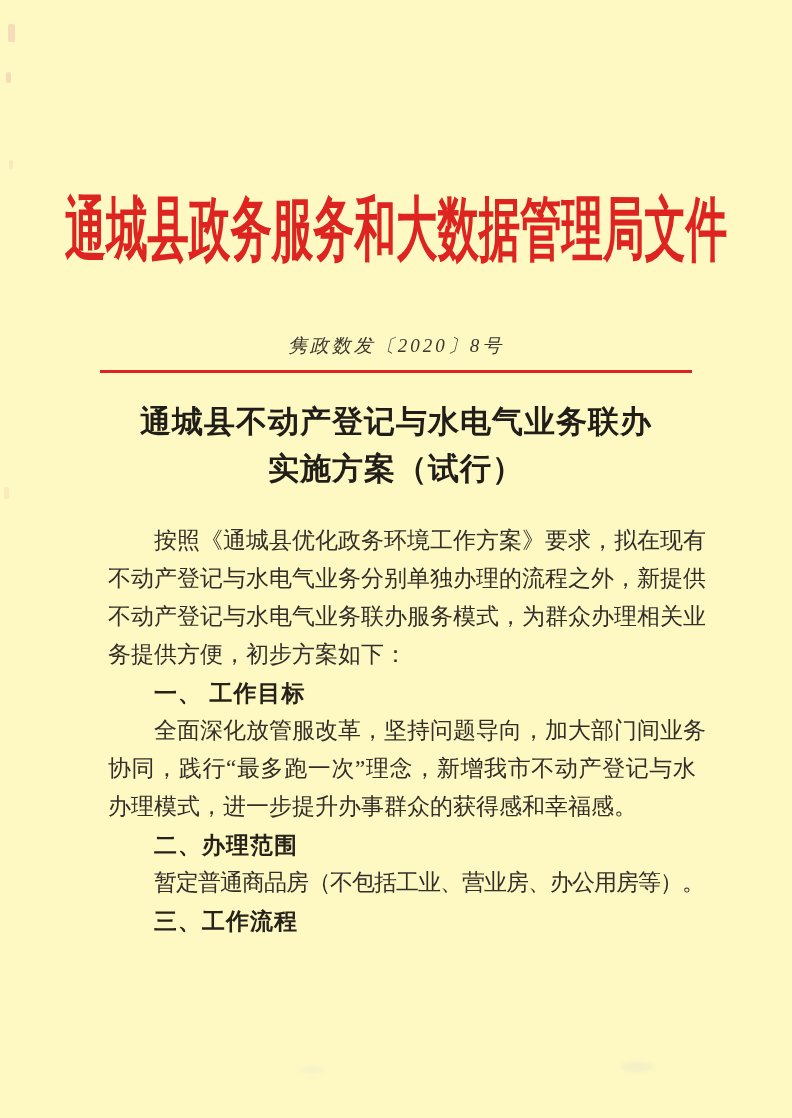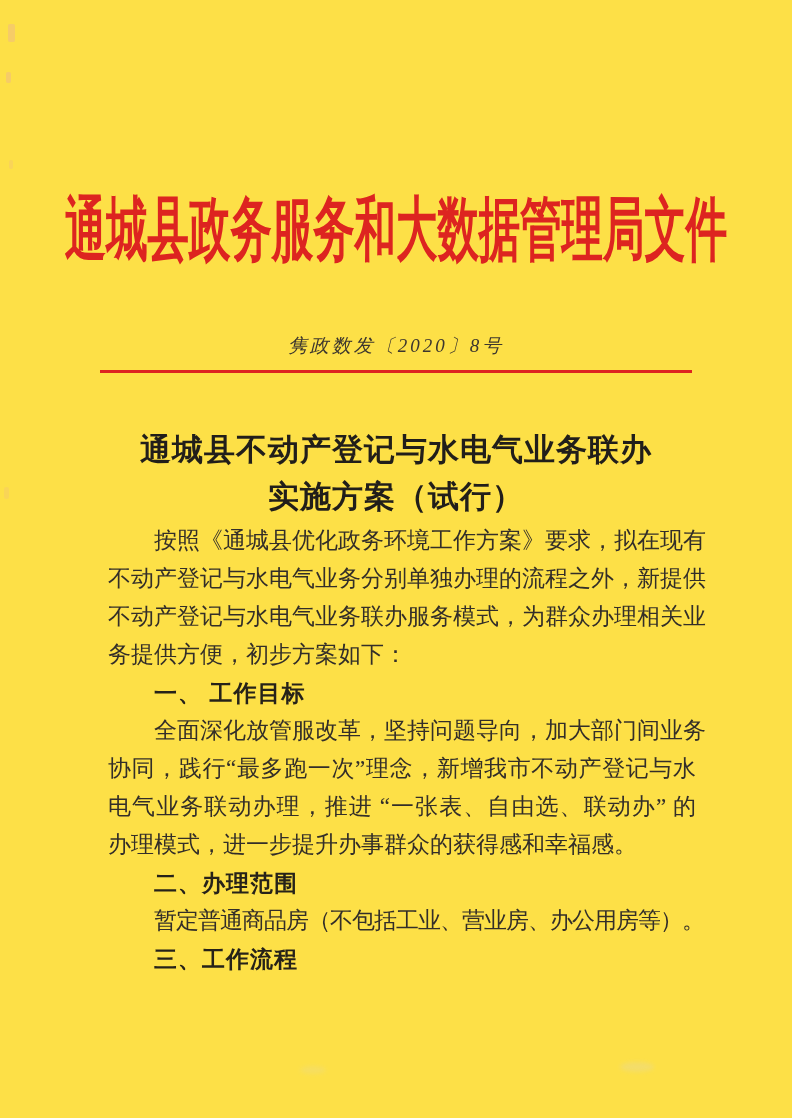--- a/index.html
+++ b/index.html
@@ -1,21 +1,21 @@
 <!DOCTYPE html>
 <html><head>
 <meta charset="utf-8">
 <style>
   html, body { margin: 0; padding: 0; background: #ffffff; }
   .page {
     position: relative;
     width: 792px;
     height: 1118px;
     margin: 0 auto;
-    background: #fde047;
+    background: #fef9c3;
     overflow: hidden;
     font-family: "Liberation Serif", serif;
   }
 
   
   .banner {
     position: absolute;
     top: 183px;
     left: 0;
     width: 792px;
@@ -48,21 +48,21 @@
     position: absolute;
     top: 370px;
     left: 100px;
     width: 592px;
     height: 3px;
   }
 
   
   .doc-title {
     position: absolute;
-    top: 426px;
+    top: 398px;
     left: 0;
     width: 792px;
     text-align: center;
     font-weight: bold;
     font-size: 31px;
     line-height: 47px;
     letter-spacing: 1px;
     color: #211e1a;
   }
 
@@ -138,20 +138,19 @@
   </div>
 
   <div class="body-col">
       <div class="bline indent">按照《通城县优化政务环境工作方案》要求，拟在现有</div>
       <div class="bline">不动产登记与水电气业务分别单独办理的流程之外，新提供</div>
       <div class="bline">不动产登记与水电气业务联办服务模式，为群众办理相关业</div>
       <div class="bline end">务提供方便，初步方案如下：</div>
       <div class="bline indent heading end">一、 工作目标</div>
       <div class="bline indent">全面深化放管服改革，坚持问题导向，加大部门间业务</div>
       <div class="bline">协同，践行“最多跑一次”理念，新增我市不动产登记与水</div>
-      <div class="bline">电气业务联动办理，推进 “一张表、自由选、联动办” 的</div>
       <div class="bline end">办理模式，进一步提升办事群众的获得感和幸福感。</div>
       <div class="bline indent heading end">二、办理范围</div>
       <div class="bline indent tight end">暂定普通商品房（不包括工业、营业房、办公用房等）。</div>
       <div class="bline indent heading end">三、工作流程</div>
     </div>
 
 </div>
 
 </body></html>

